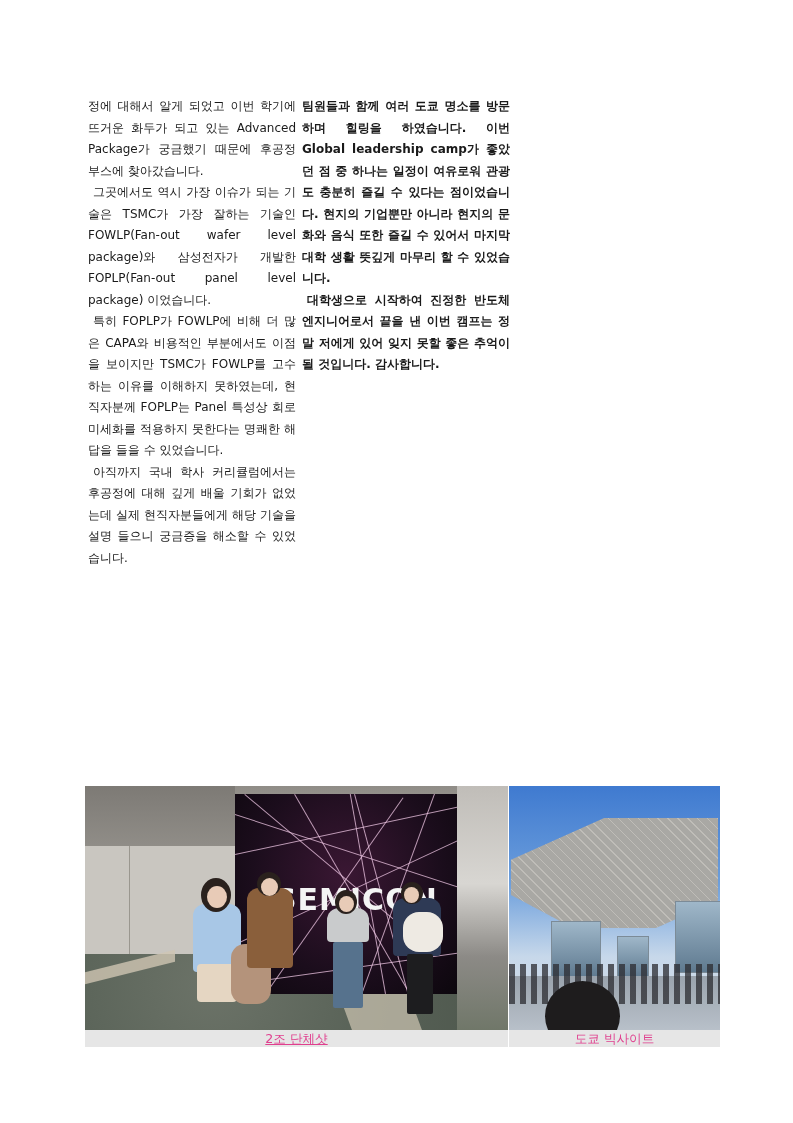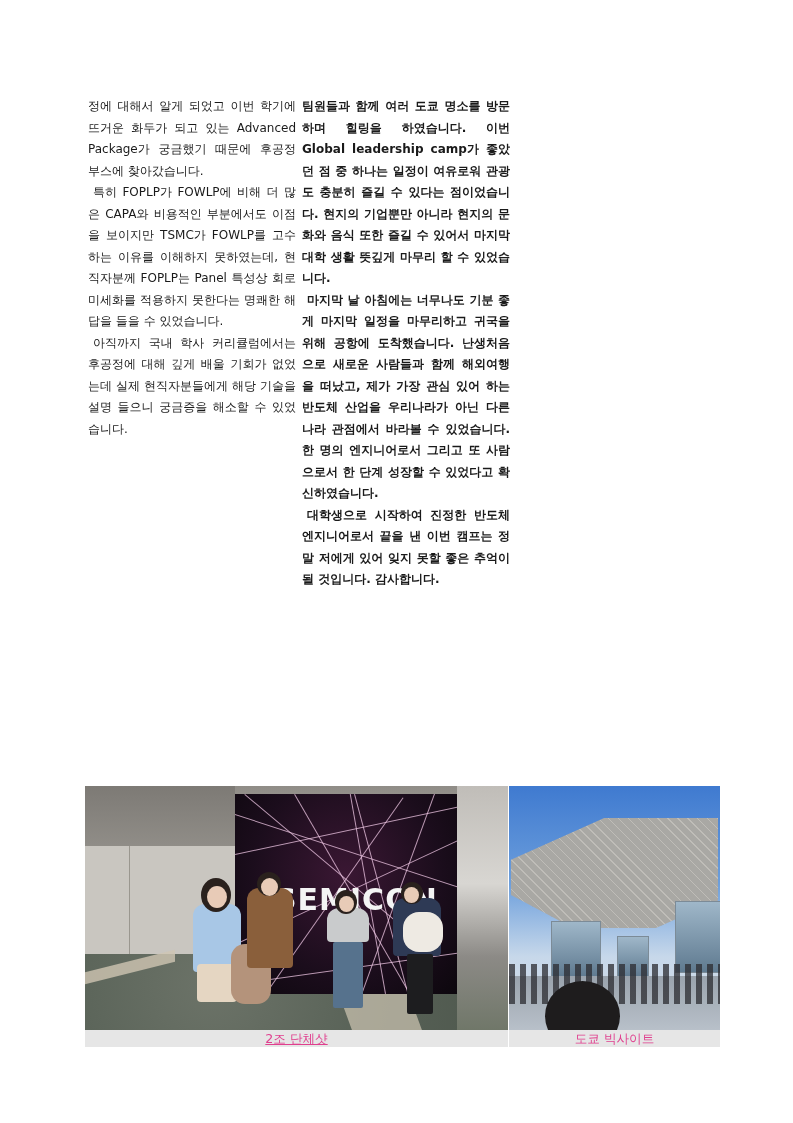--- a/index.html
+++ b/index.html
@@ -66,27 +66,27 @@
     .p2-glass { position:absolute; background: linear-gradient(180deg,#9fb7c9,#5f7a90); border:1px solid #7c8b97; }
     .p2-ground { position:absolute; left:0; right:0; top:190px; bottom:0; background: linear-gradient(180deg,#9aa3ad,#b8c0c9); }
     .p2-crowd { position:absolute; left:0; right:0; top:178px; height:40px; background: repeating-linear-gradient(90deg,#2b2b30 0 6px,transparent 6px 11px); opacity:.75; }
     .p2-head { position:absolute; left:36px; top:195px; width:75px; height:70px; border-radius:50%; background:#1e1c1d; }
   </style>
 </head>
 <body>
 
 <div class="col col-left">
   <p class="para first">정에 대해서 알게 되었고 이번 학기에 뜨거운 화두가 되고 있는 Advanced Package가 궁금했기 때문에 후공정 부스에 찾아갔습니다.</p>
+  <p class="para">그곳에서도 역시 가장 이슈가 되는 기술은 TSMC가 가장 잘하는 기술인 FOWLP(Fan-out wafer level package)와 삼성전자가 개발한 FOPLP(Fan-out panel level package) 이었습니다.</p>
   <p class="para">특히 FOPLP가 FOWLP에 비해 더 많은 CAPA와 비용적인 부분에서도 이점을 보이지만 TSMC가 FOWLP를 고수하는 이유를 이해하지 못하였는데, 현직자분께 FOPLP는 Panel 특성상 회로 미세화를 적용하지 못한다는 명쾌한 해답을 들을 수 있었습니다.</p>
   <p class="para">아직까지 국내 학사 커리큘럼에서는 후공정에 대해 깊게 배울 기회가 없었는데 실제 현직자분들에게 해당 기술을 설명 들으니 궁금증을 해소할 수 있었습니다.</p>
 </div>
 
 <div class="col col-right">
   <p class="para first">팀원들과 함께 여러 도쿄 명소를 방문하며 힐링을 하였습니다. 이번 Global leadership camp가 좋았던 점 중 하나는 일정이 여유로워 관광도 충분히 즐길 수 있다는 점이었습니다. 현지의 기업뿐만 아니라 현지의 문화와 음식 또한 즐길 수 있어서 마지막 대학 생활 뜻깊게 마무리 할 수 있었습니다.</p>
-  <p class="para">마지막 날 아침에는 너무나도 기분 좋게 마지막 일정을 마무리하고 귀국을 위해 공항에 도착했습니다. 난생처음으로 새로운 사람들과 함께 해외여행을 떠났고, 제가 가장 관심 있어 하는 반도체 산업을 우리나라가 아닌 다른 나라 관점에서 바라볼 수 있었습니다. 한 명의 엔지니어로서 그리고 또 사람으로서 한 단계 성장할 수 있었다고 확신하였습니다.</p>
   <p class="para">대학생으로 시작하여 진정한 반도체 엔지니어로서 끝을 낸 이번 캠프는 정말 저에게 있어 잊지 못할 좋은 추억이 될 것입니다. 감사합니다.</p>
 </div>
 
 <div class="photos">
   <div class="photo-cell left">
     <div class="photo-img">
       <div class="p1-bg"></div>
       <div class="p1-wall"></div>
       <div class="p1-door"></div>
       <div class="p1-floor"></div>

